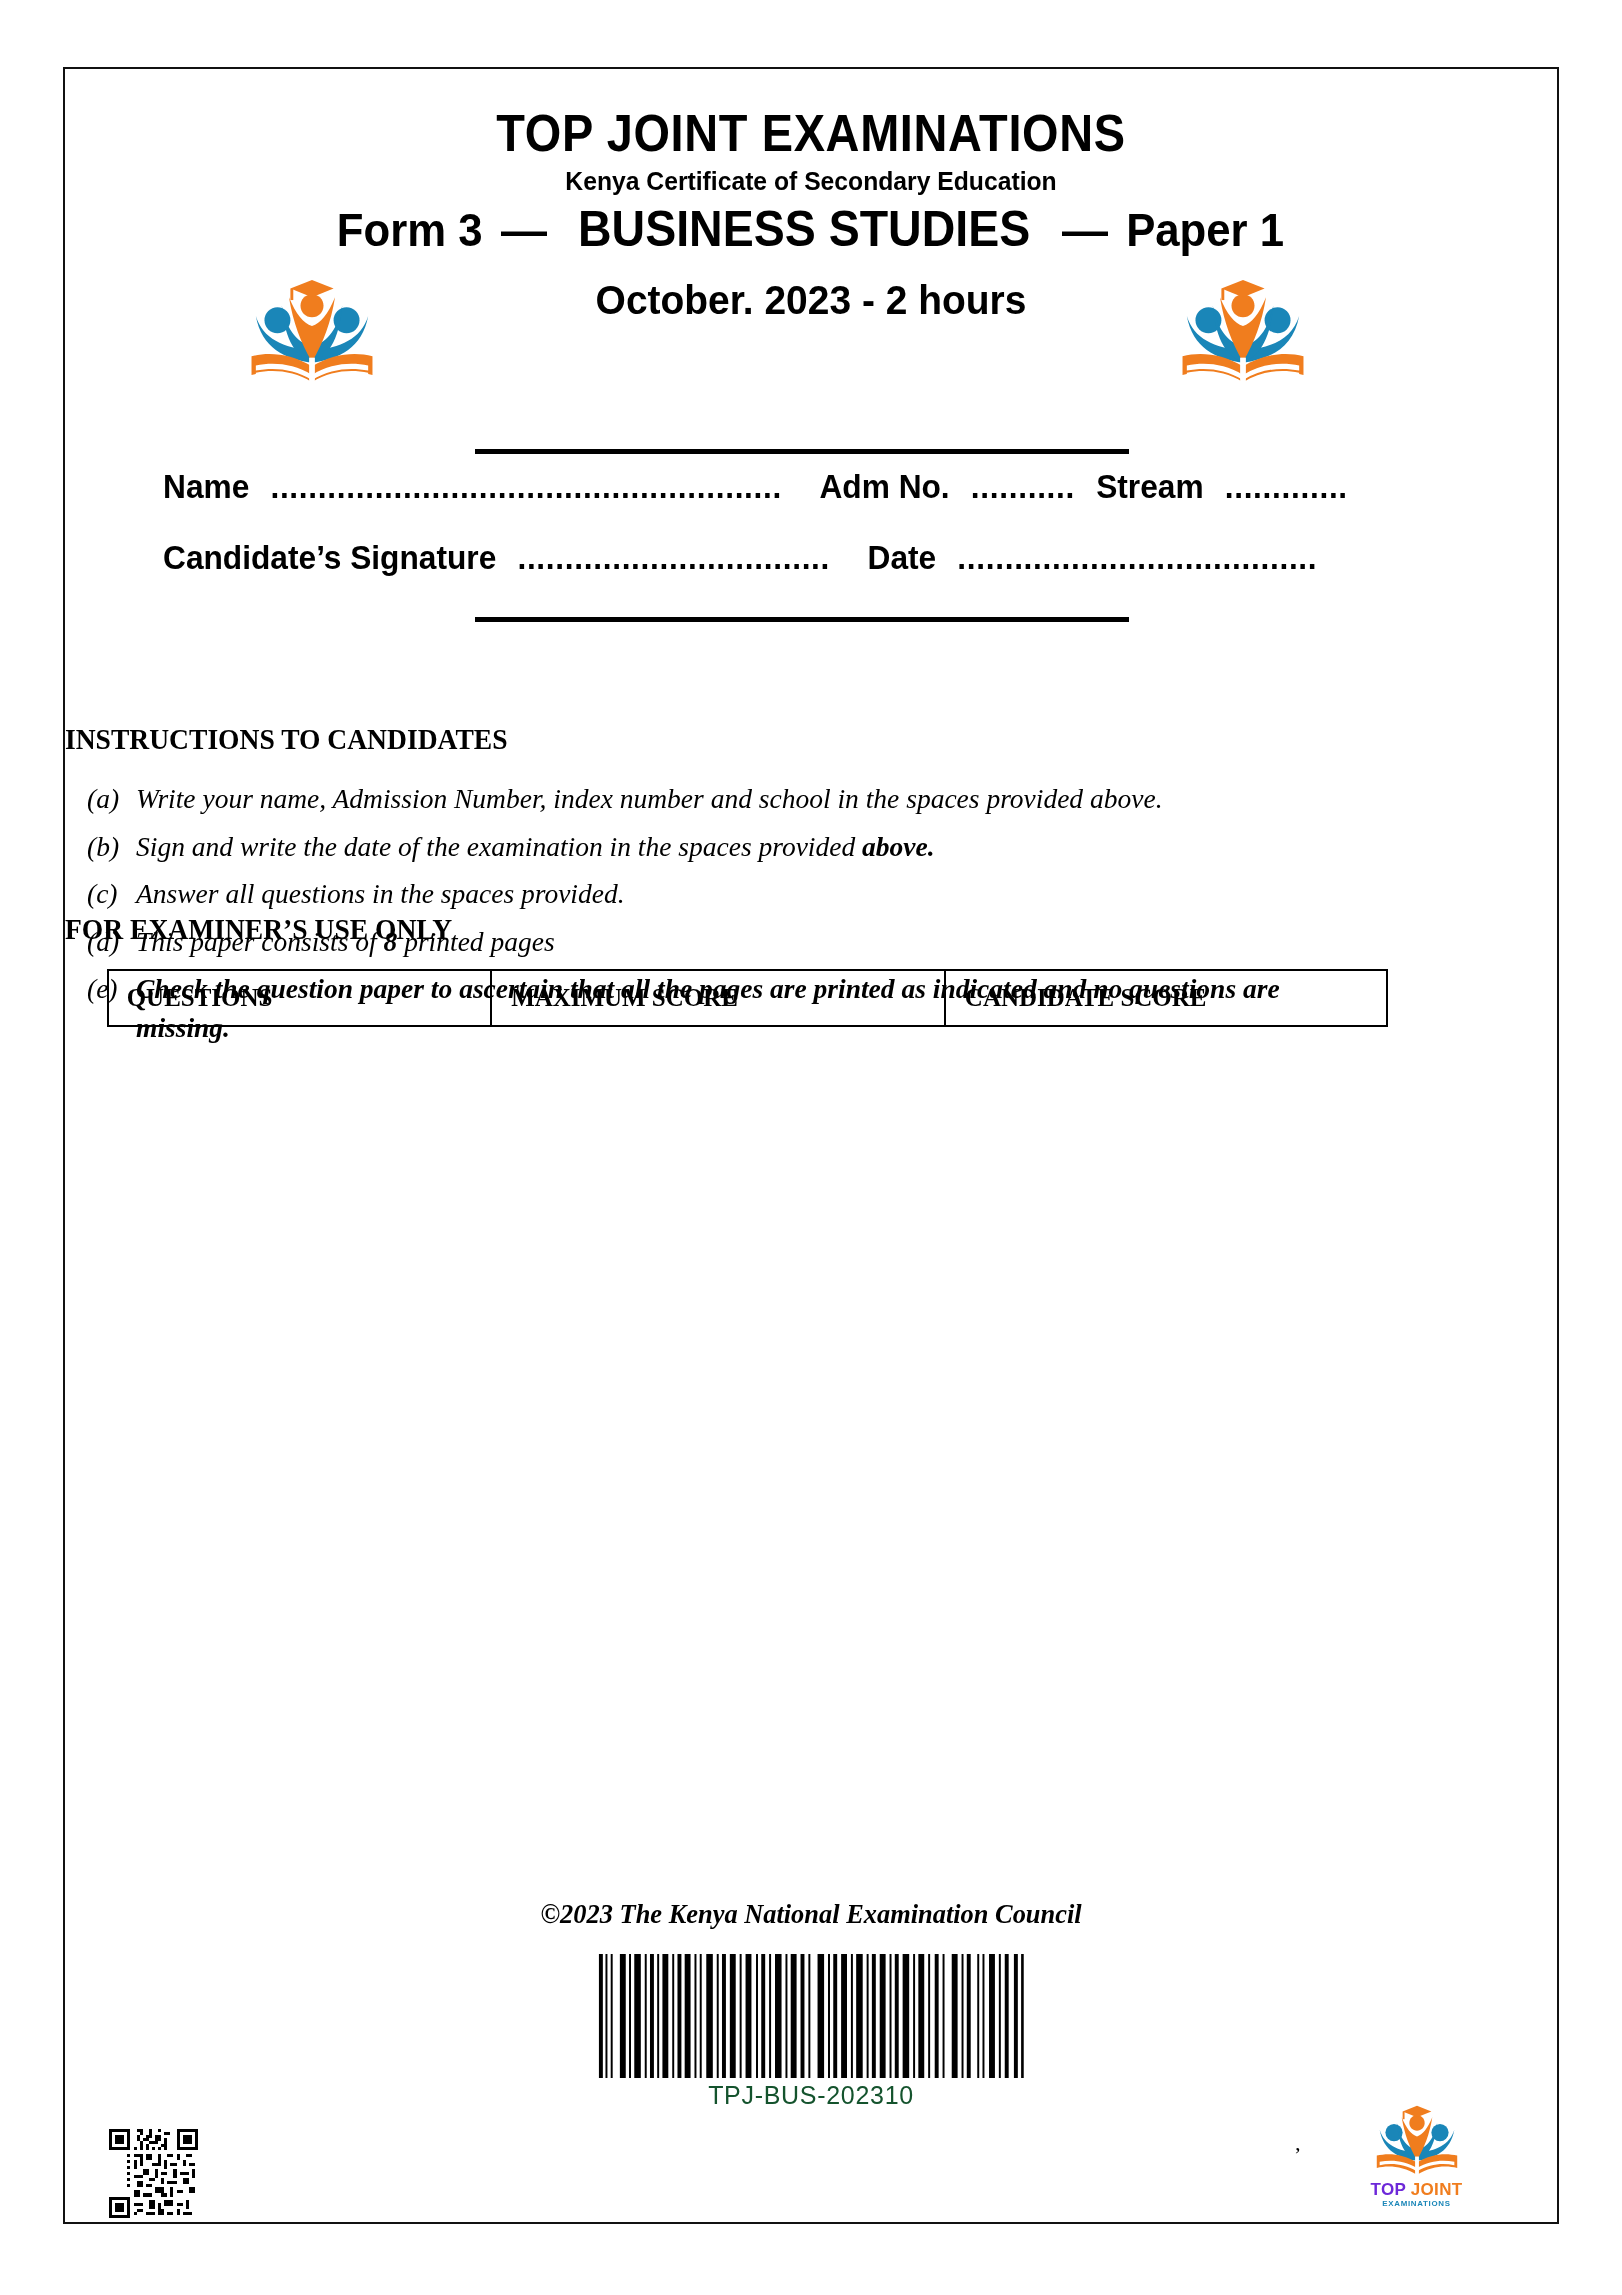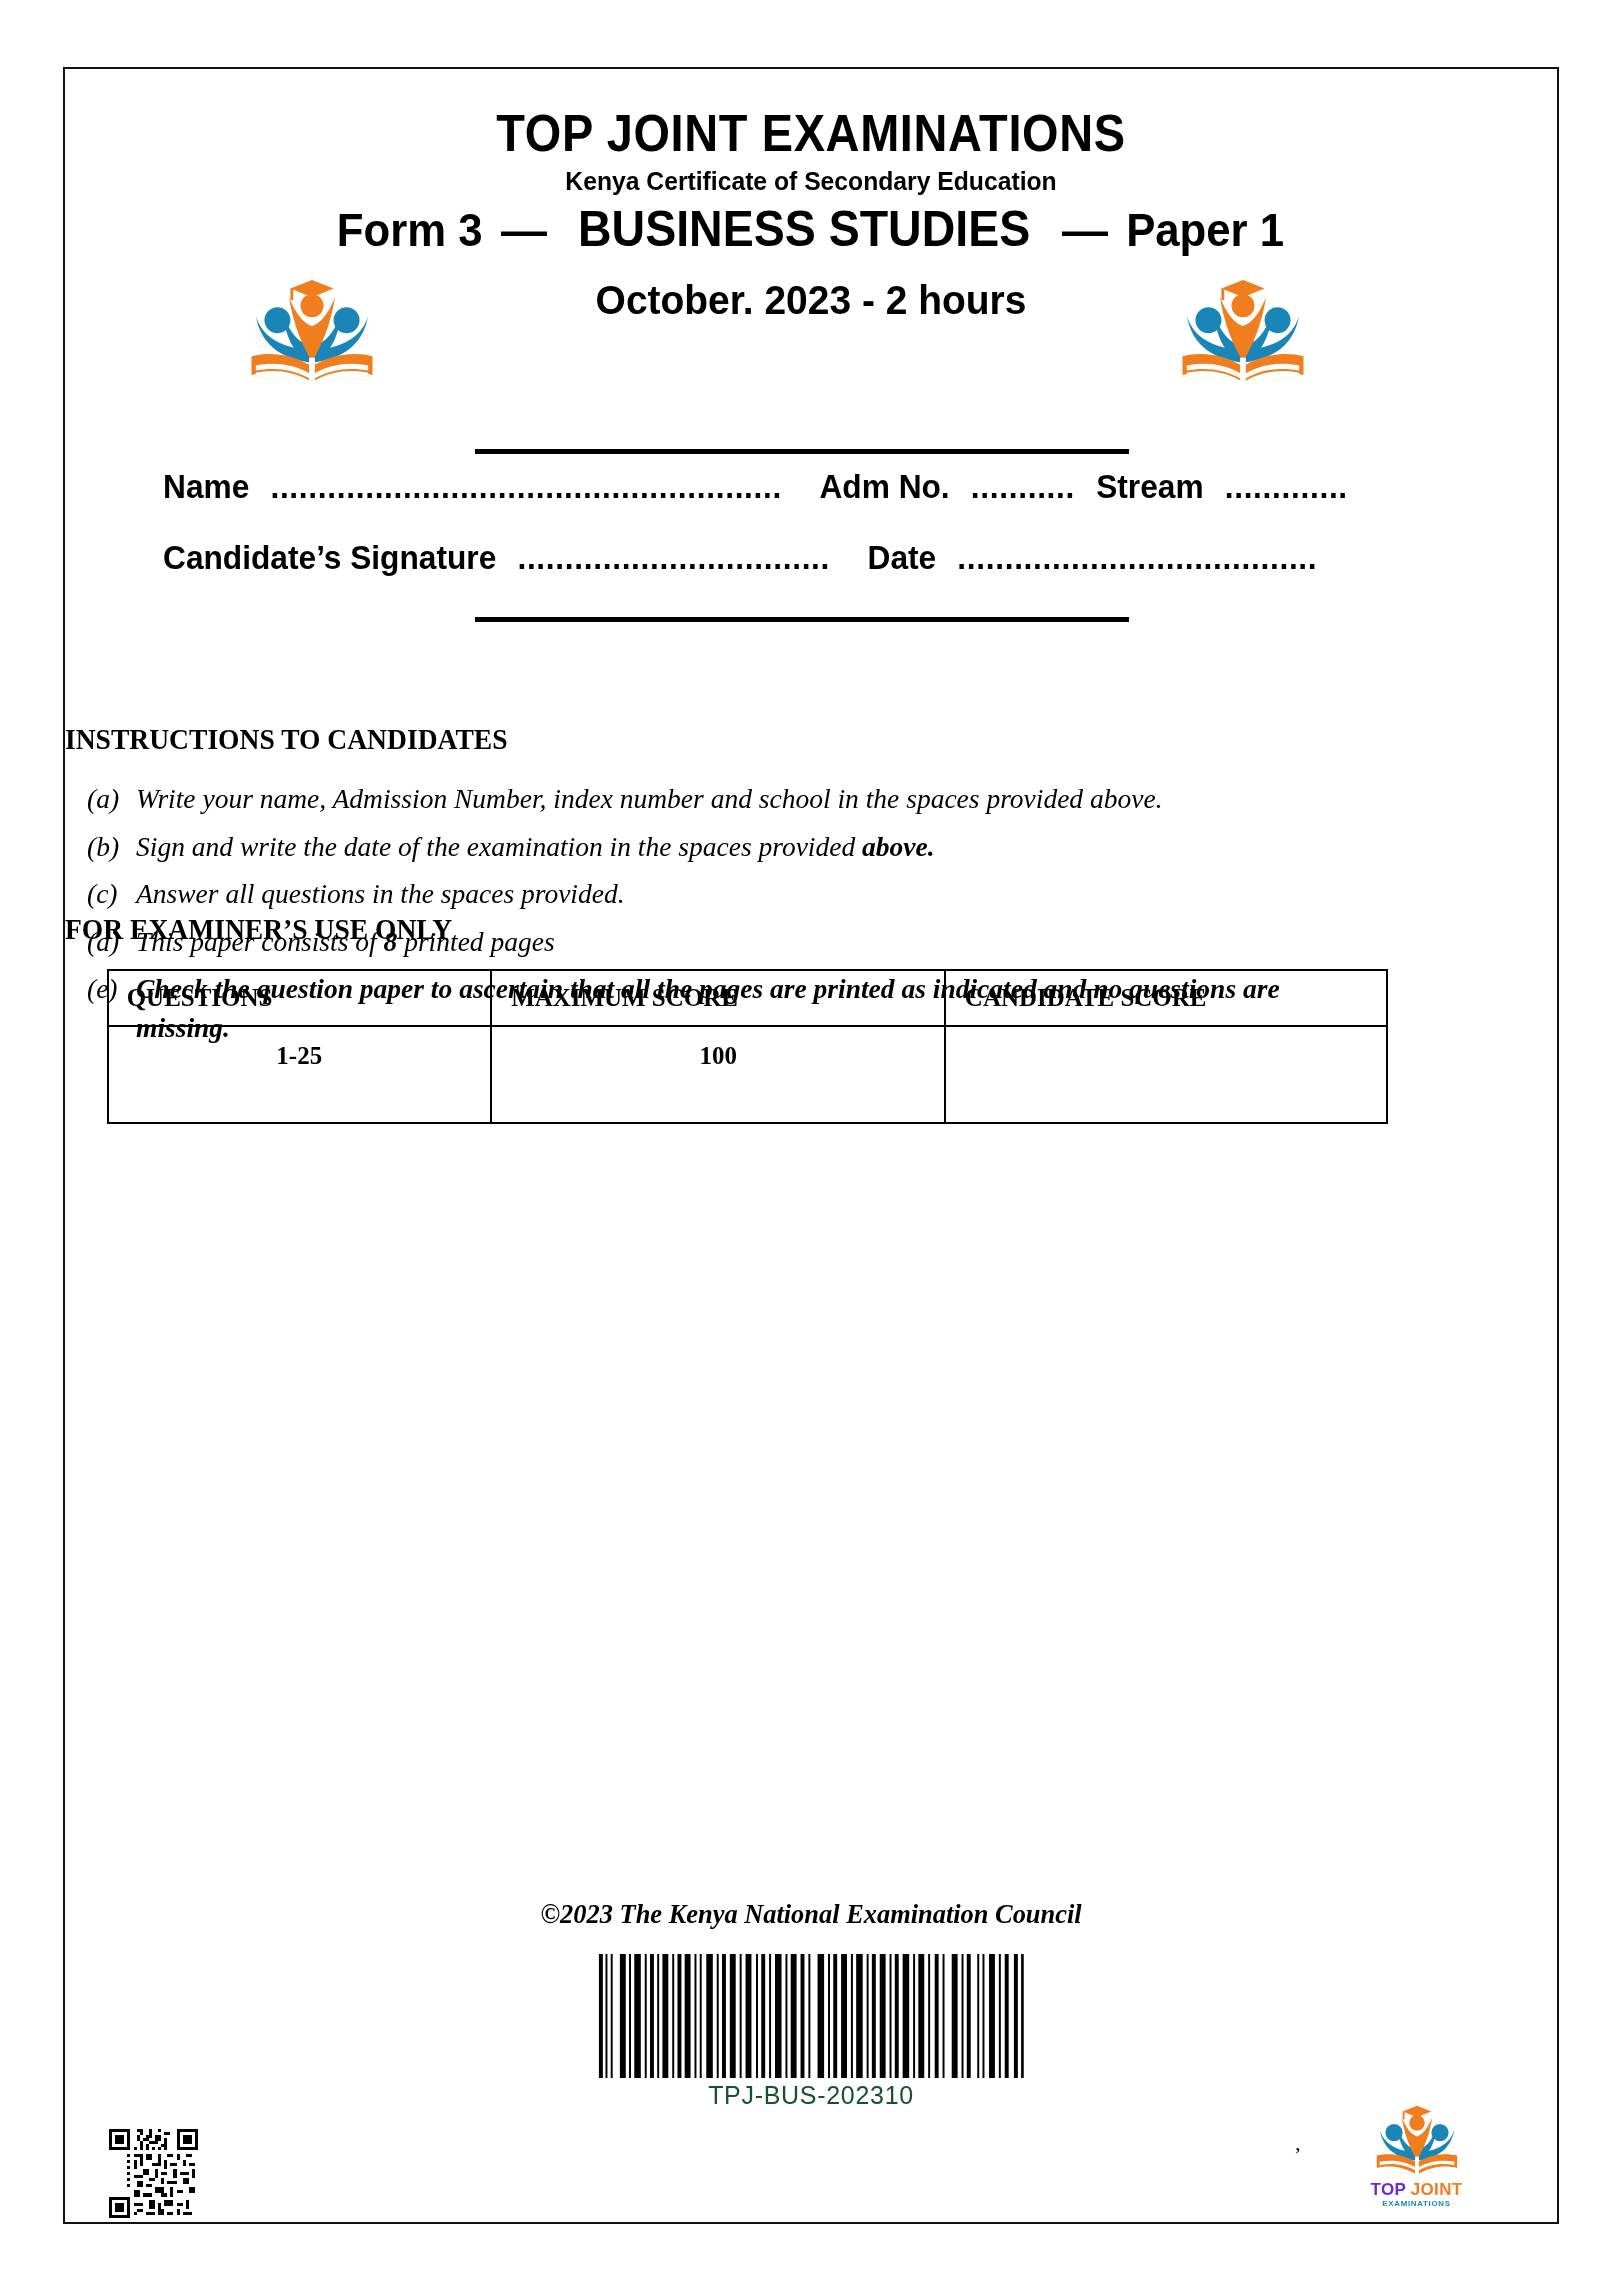--- a/index.html
+++ b/index.html
@@ -396,25 +396,20 @@
 
     <table class="score-table">
       <thead>
         <tr>
           <th class="col-q">QUESTIONS</th>
           <th class="col-m">MAXIMUM SCORE</th>
           <th class="col-c">CANDIDATE SCORE</th>
         </tr>
       </thead>
       <tbody>
-        <tr>
-          <td>1-25</td>
-          <td>100</td>
-          <td></td>
-        </tr>
       </tbody>
     </table>
 
     <div class="copyright">©2023 The Kenya National Examination Council</div>
 
     <div class="barcode-wrap">
       <svg class="barcode-bars" viewBox="0 0 660 190" preserveAspectRatio="none">
         <rect x="6" y="0" width="6" height="190" fill="#000"></rect>
         <rect x="16" y="0" width="3" height="190" fill="#000"></rect>
         <rect x="24" y="0" width="3" height="190" fill="#000"></rect>

